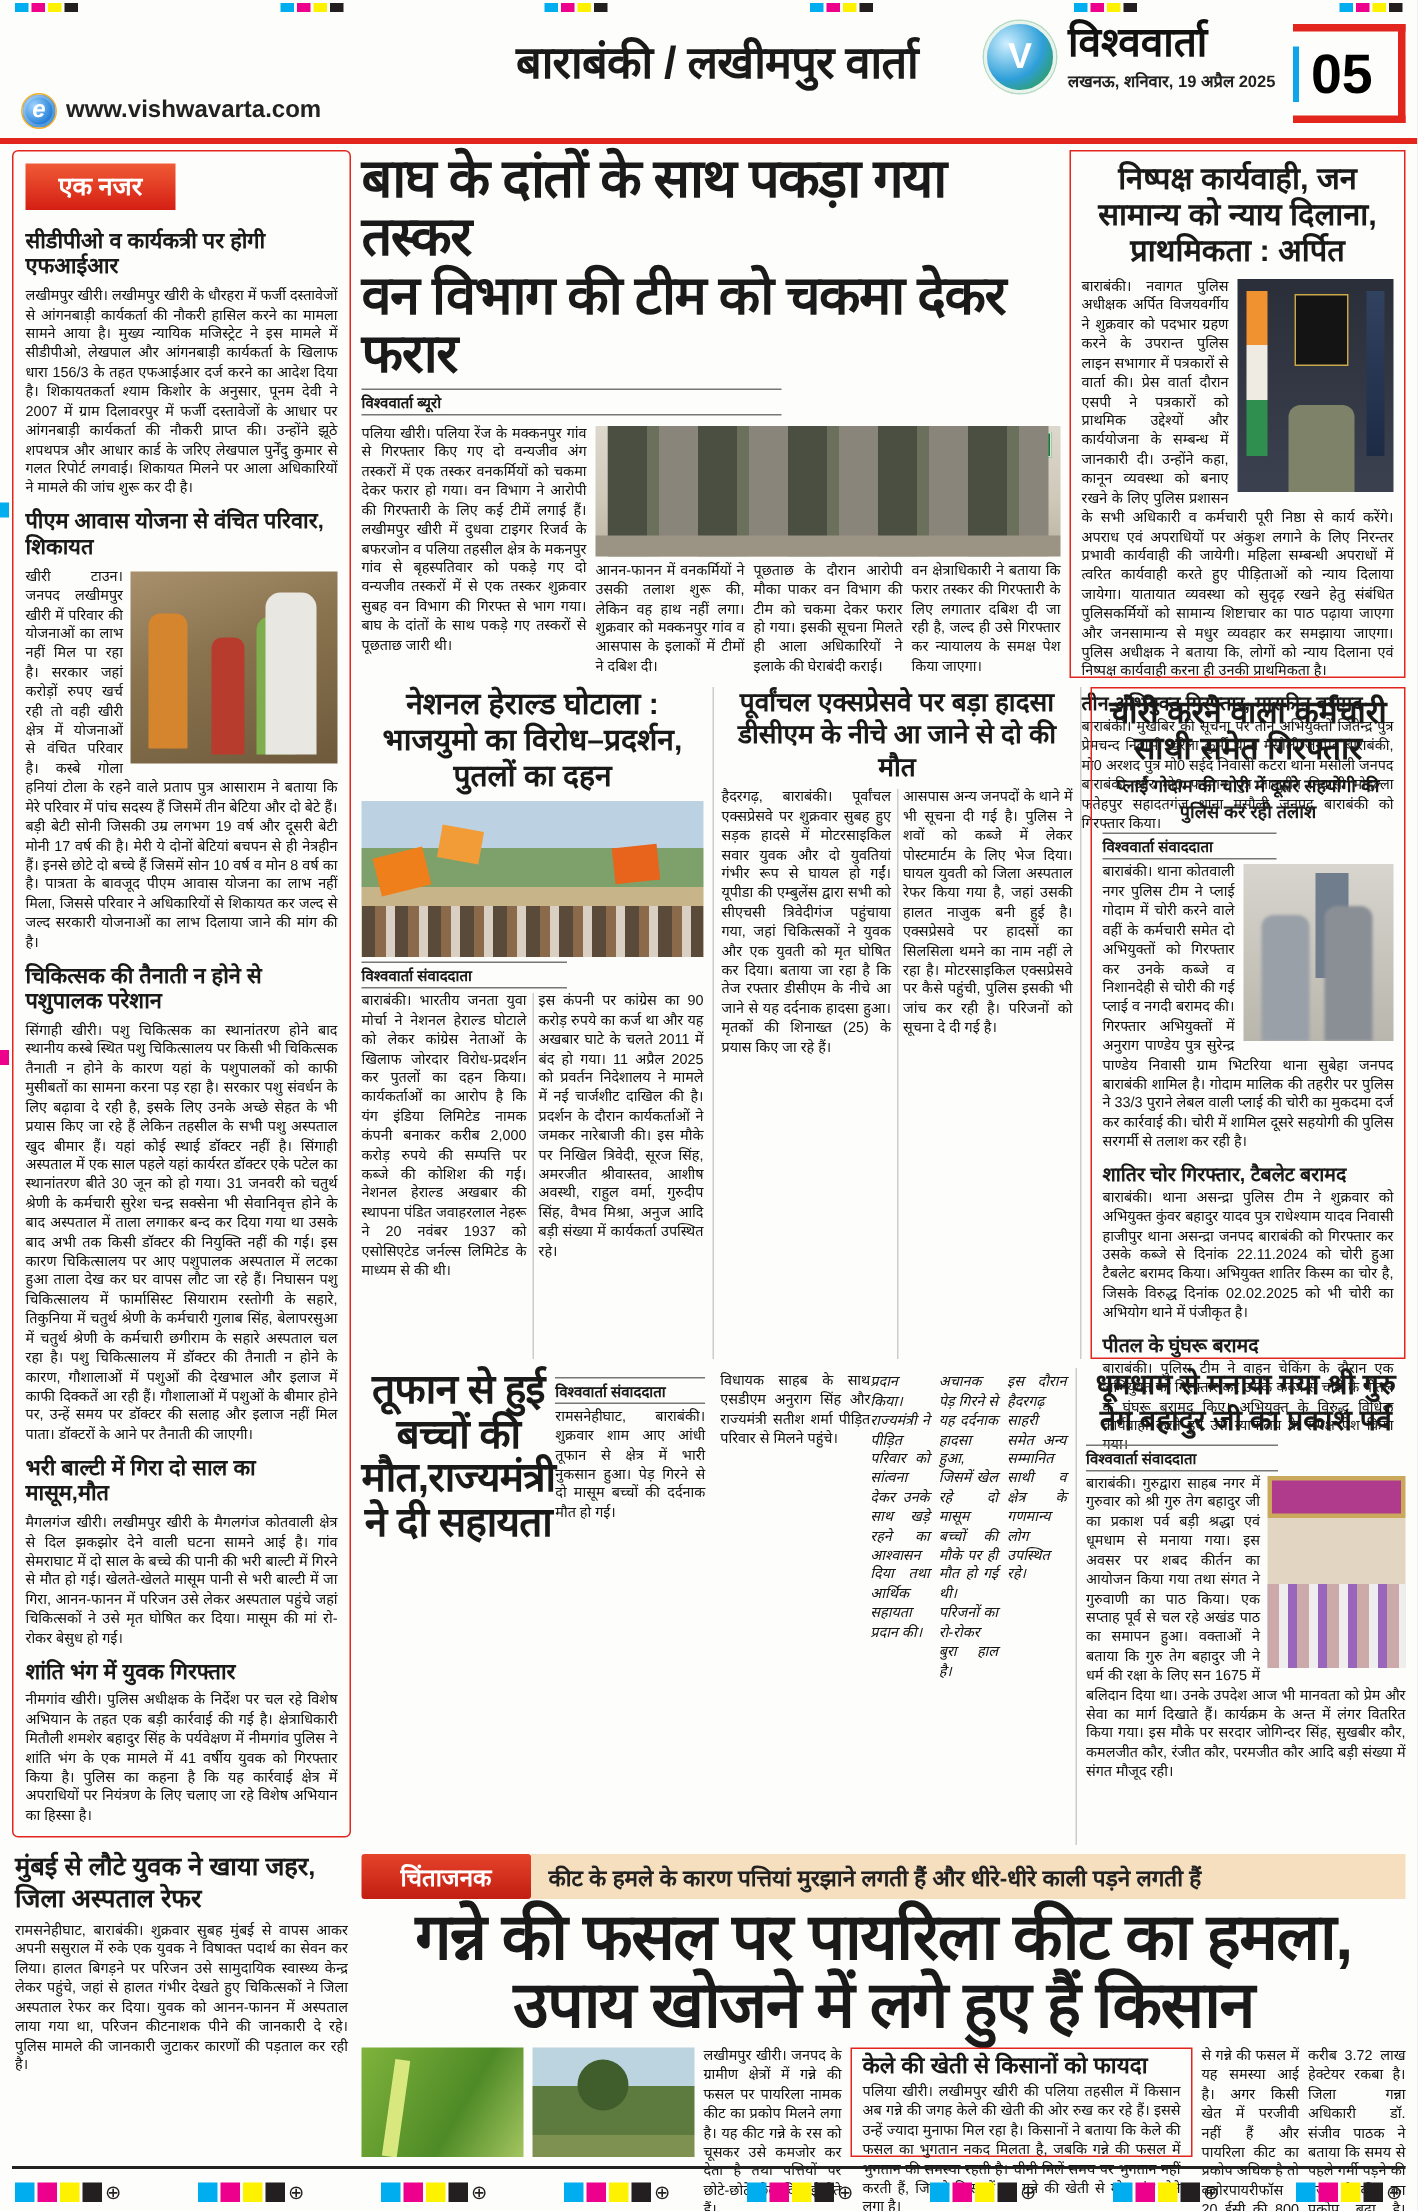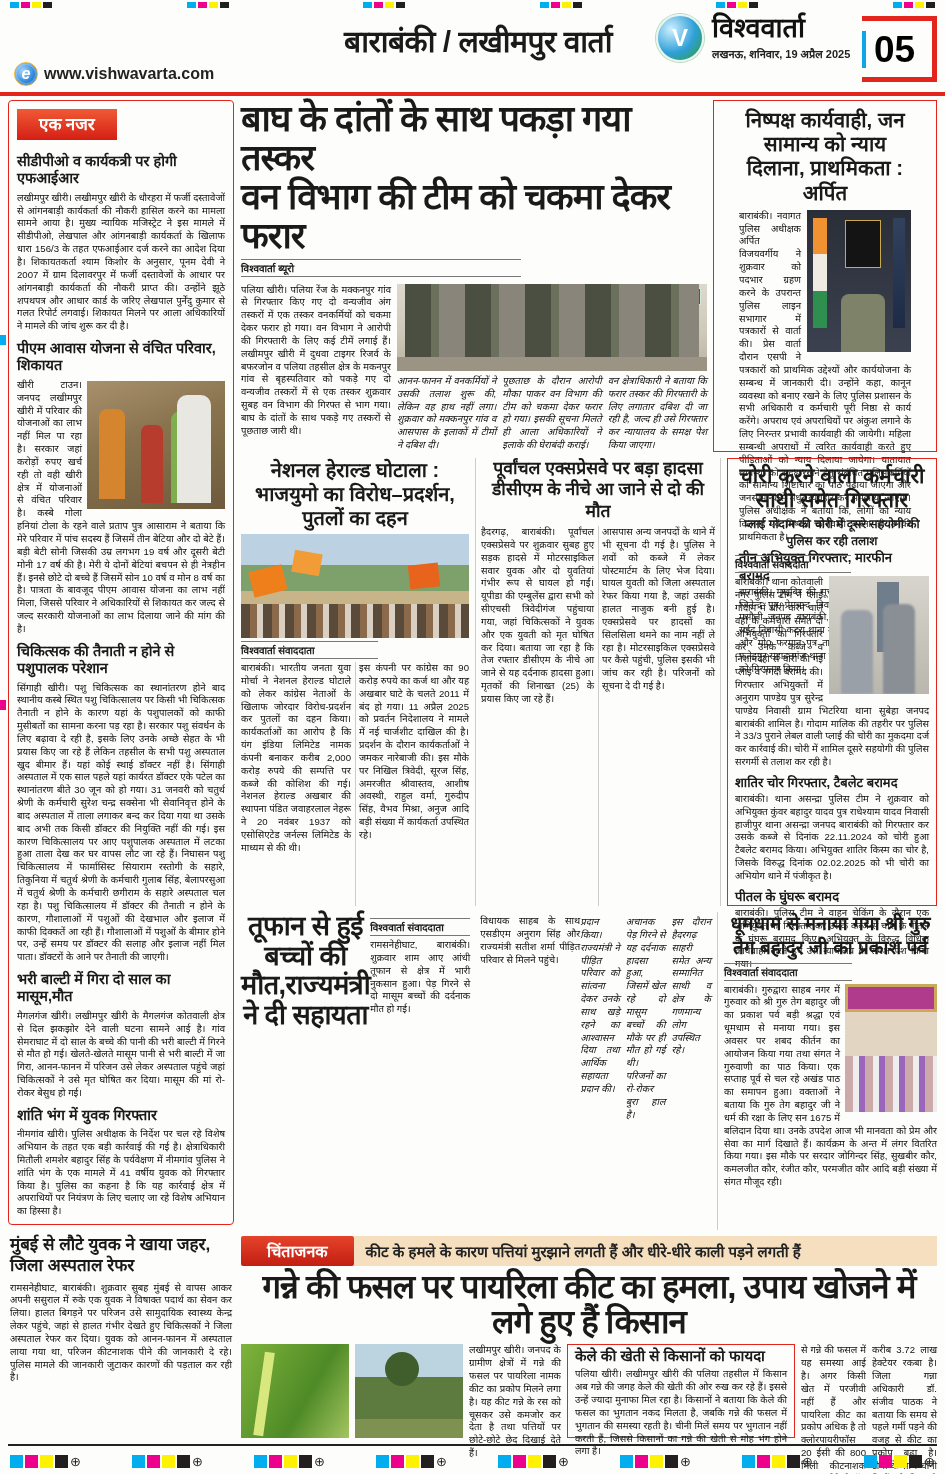--- a/index.html
+++ b/index.html
@@ -54,30 +54,30 @@
   .famcenter{position:absolute;left:54px;top:44px;width:22px;height:78px;background:#b73c2e;border-radius:7px 7px 0 0;}
   .famgirl{position:absolute;left:84px;top:30px;width:26px;height:92px;background:#7fae4e;border-radius:9px 9px 0 0;}
   .mumbai{margin-top:8px;padding:0 2px;}
   .mumh{font-size:17px;font-weight:bold;line-height:1.22;margin:2px 0 5px;}
   
   .rowa{display:flex;gap:6px;height:352px;flex:none;}
   .mainart{width:466px;flex:none;display:flex;flex-direction:column;}
   .mainh{font-size:36px;font-weight:bold;line-height:1.08;letter-spacing:-1px;}
   .mainflex{display:flex;gap:6px;margin-top:4px;flex:1;min-height:0;}
   .mainlead{width:150px;flex:none;}
-  .mainright{flex:1;display:flex;flex-direction:column;gap:4px;min-width:0;font-style:italic;}
+  .mainright{flex:1;display:flex;flex-direction:column;gap:4px;min-width:0;}
   .forestphoto{height:158px;background:linear-gradient(#ddd8cc 0%,#cfc9ba 55%,#b9b2a1 100%);}
   .fp-banner{position:absolute;right:6px;top:4px;background:#1d7a3a;color:#fff;font-size:8.5px;font-weight:bold;
              padding:2px 10px;border:1px solid #d0e8d5;}
   .fp-men{position:absolute;bottom:0;left:8px;right:8px;height:96px;
           background:repeating-linear-gradient(90deg,#4a4f42 0 26px,#6b705d 26px 34px,#8a857a 34px 60px);}
   .fp-floor{position:absolute;bottom:0;left:0;right:0;height:14px;background:#9b9484;}
   .maincols{display:flex;gap:6px;flex:1;}
   .maincols .body{flex:1;}
-  .spbox{flex:1;border:1.5px solid #e2251d;padding:5px 25px;min-width:0;}
+  .spbox{flex:1;border:1.5px solid #e2251d;padding:5px 7px;min-width:0;}
   .sph{font-size:20.5px;font-weight:bold;text-align:center;line-height:1.18;margin:2px 0 5px;}
   .spphoto{float:right;width:104px;height:142px;margin:0 0 4px 6px;background:linear-gradient(#2a2e38,#3c4150);}
   .sp-flagL{position:absolute;left:6px;top:8px;width:14px;height:110px;
             background:linear-gradient(#f0922f 0 33%,#efeae2 33% 66%,#2f8f4e 66% 100%);}
   .sp-flagR{position:absolute;right:6px;top:8px;width:12px;height:110px;background:linear-gradient(#31425f,#1d2b45);}
   .sp-crest{position:absolute;left:38px;top:10px;width:34px;height:46px;background:#141414;border:1px solid #c9a94a;}
   .sp-officer{position:absolute;left:34px;bottom:0;width:44px;height:58px;background:#7d8268;border-radius:8px 8px 0 0;}
   .subhead{font-size:13px;font-weight:bold;margin:4px 0 2px;}
   
   .rowb{display:flex;gap:6px;height:448px;flex:none;}
@@ -119,21 +119,21 @@
   .guruphoto{float:right;width:92px;height:128px;margin:0 0 4px 5px;background:linear-gradient(#caa85c 0 22%,#e2d6c2 22% 100%);}
   .gu-banner{position:absolute;top:3px;left:3px;right:3px;height:22px;background:#b03a8c;color:#ffe;font-size:6px;text-align:center;line-height:22px;overflow:hidden;}
   .gu-crowd{position:absolute;bottom:0;left:0;right:0;height:56px;
             background:repeating-linear-gradient(90deg,#caa,#caa 8px,#eee 8px 14px,#96b 14px 20px);}
   
   .rowd{flex:1;display:flex;flex-direction:column;min-height:0;}
   .alertrow{display:flex;align-items:stretch;height:30px;flex:none;}
   .alerttag{background:linear-gradient(#e6432b,#c21e12);color:#fff;font-weight:bold;font-size:16px;
             padding:12px 26px;display:flex;align-items:center;border-radius:2px;}
   .strap{flex:1;background:#f6dfbe;display:flex;align-items:center;padding:0 12px;font-size:15px;font-weight:bold;color:#222;}
-  .caneh{font-size:33px;font-weight:bold;text-align:center;line-height:1.05;letter-spacing:-1px;margin:4px 0 5px;}
+  .caneh{font-size:43px;font-weight:bold;text-align:center;line-height:1.05;letter-spacing:-1px;margin:4px 0 5px;}
   .canerow{display:flex;gap:6px;flex:1;min-height:0;}
   .canephoto1{width:108px;flex:none;background:linear-gradient(120deg,#7fb33c,#4e8a26 60%,#a4c560);}
   .cp-leaf{position:absolute;left:18px;top:8px;width:10px;height:90%;background:#d9e87e;transform:rotate(8deg);}
   .canephoto2{width:108px;flex:none;background:linear-gradient(#bcd4e0 0 35%,#5d7a3f 35% 80%,#7e9150 80% 100%);}
   .cp-tree{position:absolute;left:30px;top:8px;width:34px;height:34px;border-radius:50%;background:#3f5e2c;}
   .cane-colA{width:92px;flex:none;}
   .kelabox{width:212px;flex:none;border:1.5px solid #e2251d;padding:0 7px;}
   .kelah{font-size:15px;font-weight:bold;margin-bottom:3px;}
   .cane-colB,.cane-colC{flex:1;}
 </style>

